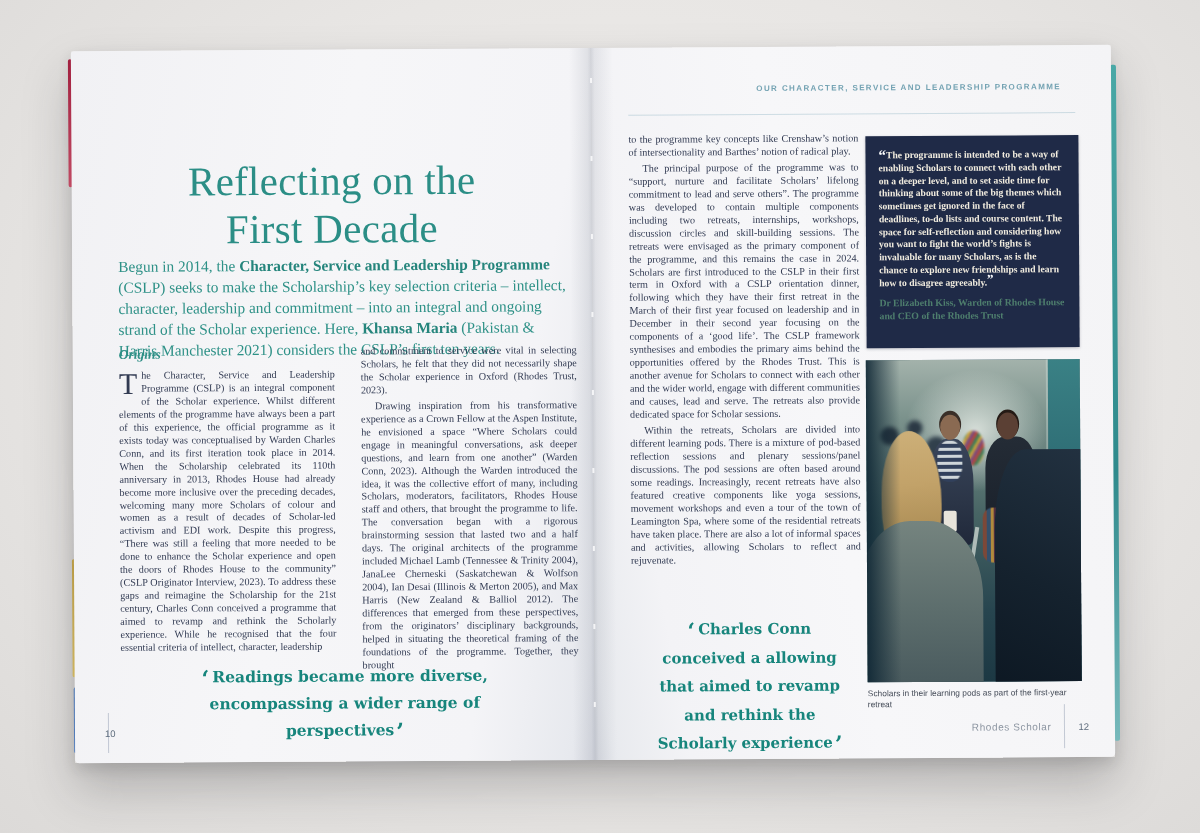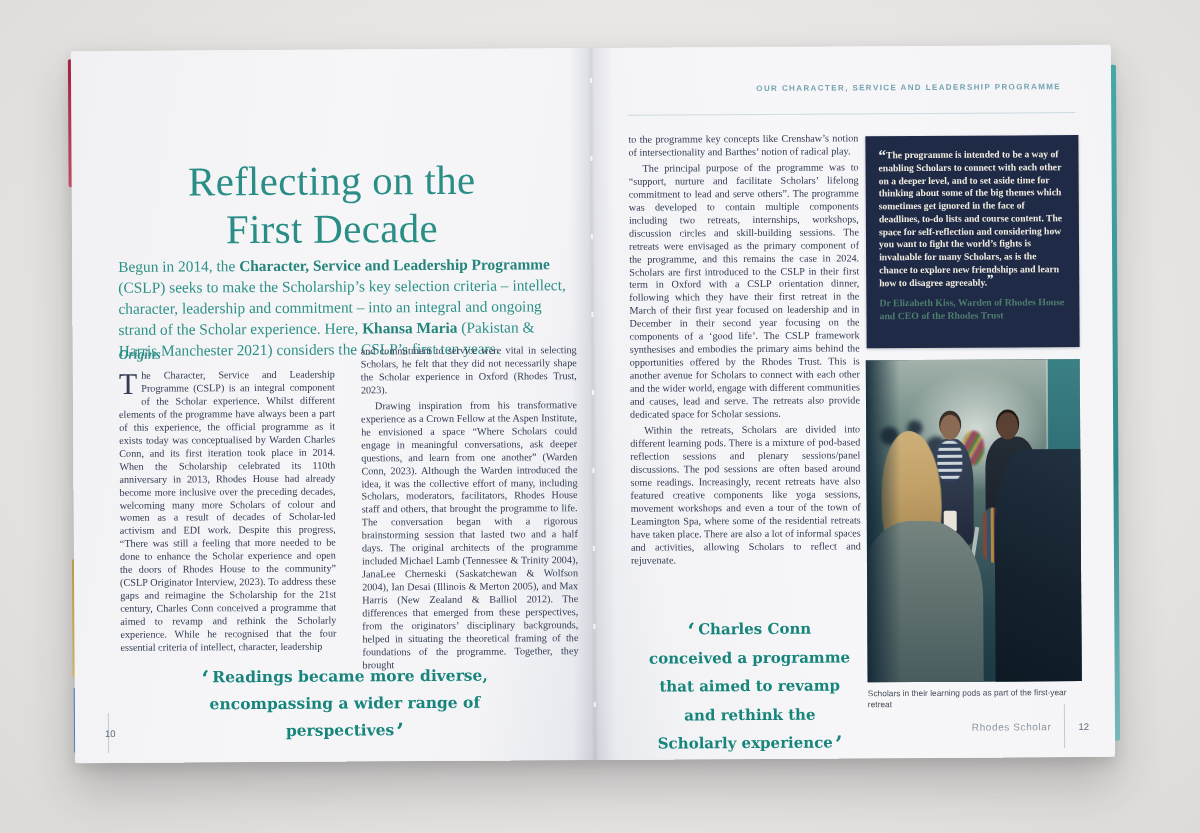--- a/index.html
+++ b/index.html
@@ -170,21 +170,21 @@
         <div class="ph ph-chairleg2"></div>
         <div class="ph ph-blonde-hair"></div>
         <div class="ph ph-cup"></div>
         <div class="ph ph-blonde-body"></div>
         <div class="ph ph-fore-dark"></div>
         <div class="ph ph-left-shade"></div>
       </div>
 
       <div class="caption">Scholars in their learning pods as part of the first-year retreat</div>
 
-      <div class="pullquote pq-right"><span class="qo">‘</span><span>Charles Conn conceived a programme that aimed to revamp and rethink the Scholarly experience</span><span class="qc">’</span></div>
+      <div class="pullquote pq-right"><span class="qo">‘</span><span>Charles Conn conceived a allowing that aimed to revamp and rethink the Scholarly experience</span><span class="qc">’</span></div>
 
       <div class="footer-right">
         <span class="journal">Rhodes Scholar</span>
         <span class="footer-div"></span>
         <span class="folio">12</span>
       </div>
     </div>
 
     <div class="spine">
       <div class="stitches"></div>

